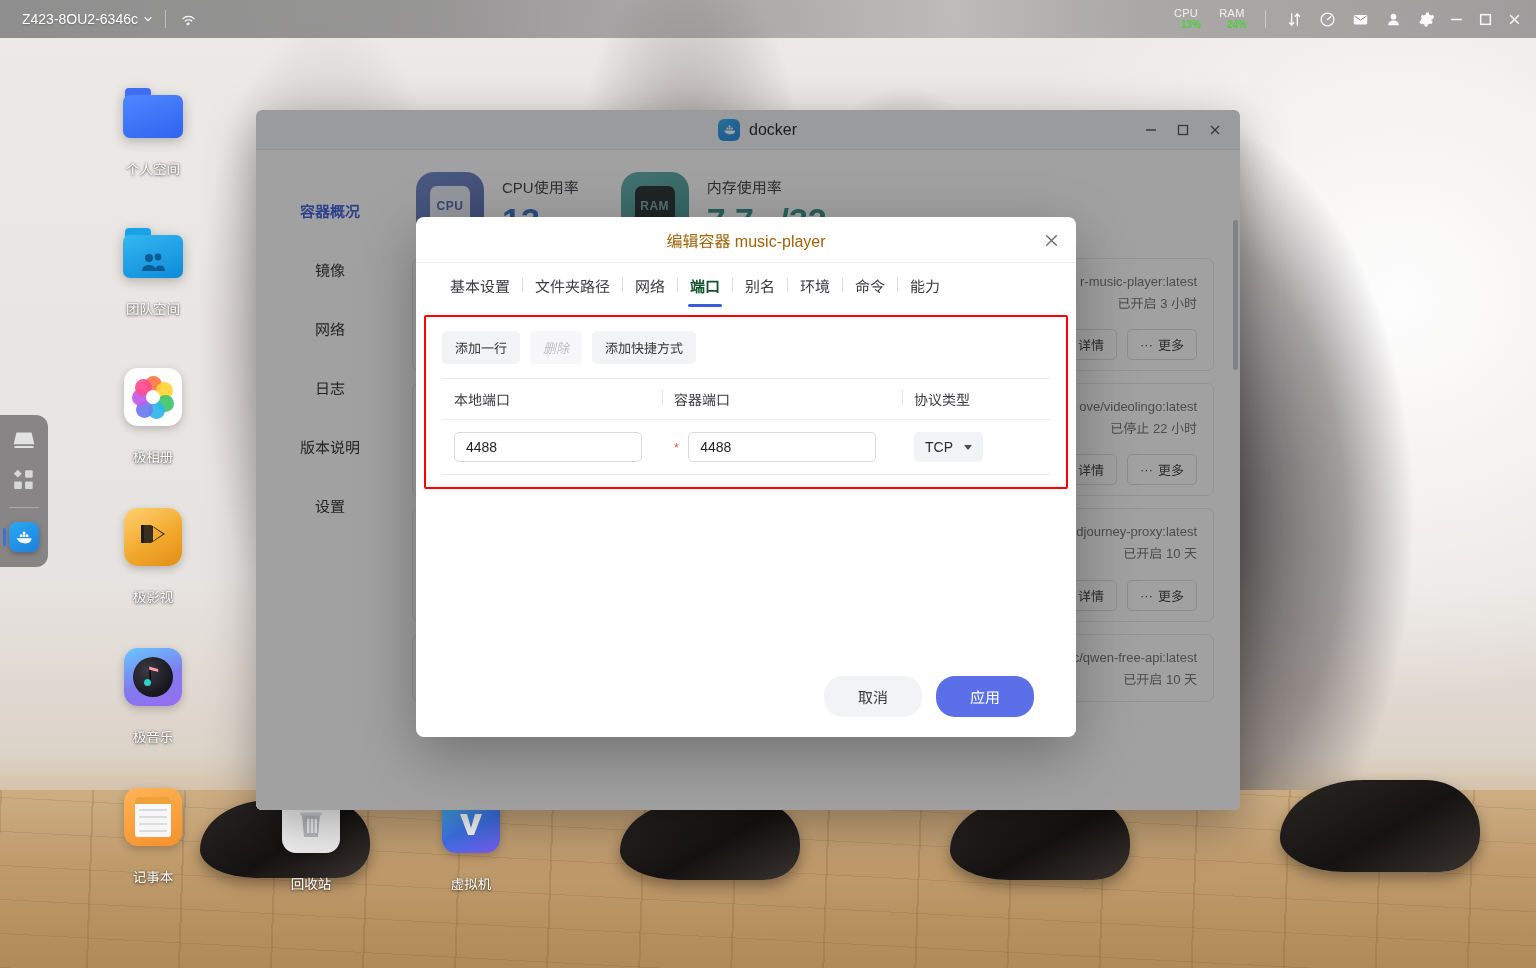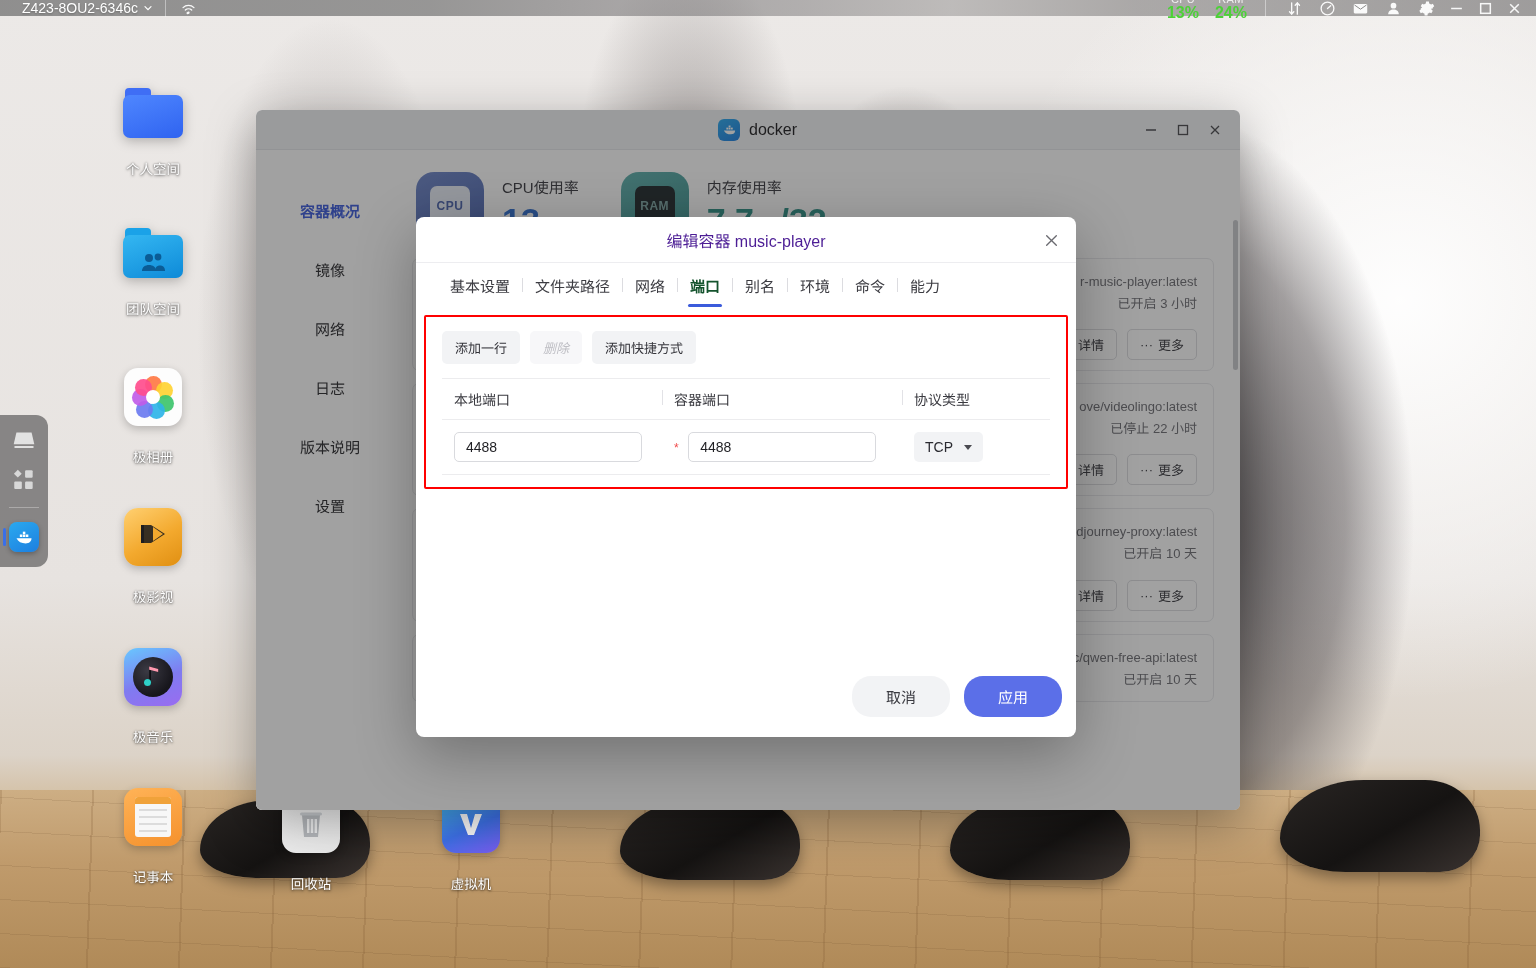--- a/index.html
+++ b/index.html
@@ -34,21 +34,21 @@
   }
   .shoe {
     position: absolute;
     background: linear-gradient(150deg, #2a2624 0%, #151312 55%, #3a3330 100%);
     border-radius: 46% 30% 22% 36% / 70% 60% 44% 40%;
     box-shadow: 0 6px 14px rgba(0,0,0,0.35);
   }
 
   
   #topbar {
-    position: absolute; top: 0; left: 0; width: 1536px; height: 16px;
+    position: absolute; top: 0; left: 0; width: 1536px; height: 38px;
     display: flex; align-items: center;
     color: #fff; font-size: 13px;
     background: linear-gradient(to right,
         rgba(120,120,120,0.80) 0%,
         rgba(118,118,118,0.72) 28%,
         rgba(110,108,110,0.55) 40%,
         rgba(95,93,95,0.42) 52%,
         rgba(120,118,118,0.40) 62%,
         rgba(130,128,128,0.62) 74%,
         rgba(138,136,136,0.80) 100%);
@@ -61,21 +61,21 @@
     text-shadow: 0 1px 2px rgba(0,0,0,0.25);
   }
   .tb-sep { width: 1px; height: 18px; background: rgba(255,255,255,0.42); }
   #wifi-wrap { padding: 0 14px; display: flex; align-items: center; }
   #topbar-spacer { flex: 1; }
   .tb-stat {
     display: flex; flex-direction: column; align-items: center;
     line-height: 1.05; padding: 0 8px; font-size: 11px;
   }
   .tb-stat .lbl { color: #f0f0f0; letter-spacing: .3px; }
-  .tb-stat .val { font-weight: bold; font-size: 16px; }
+  .tb-stat .val { font-weight: bold; font-size: 10px; margin-left: 10px; }
   #tray-icons { display: flex; align-items: center; gap: 16px; padding: 0 14px; }
   #win-ctrls { display: flex; align-items: center; gap: 14px; padding-right: 14px; }
   .tb-ico { width: 17px; height: 17px; display: block; fill: #ffffff; opacity: .95; }
   .wc { width: 15px; height: 15px; display: block; stroke: #fff; stroke-width: 1.4; fill: none; opacity: .92; }
 
   
   #dock {
     position: absolute; left: 0; top: 415px; width: 48px; height: 152px;
     background: rgba(108,106,106,0.78);
     border-radius: 0 12px 12px 0;
@@ -228,21 +228,21 @@
   #modal {
     position: absolute; left: 416px; top: 217px; width: 660px; height: 520px;
     background: #fff; border-radius: 8px;
     box-shadow: 0 18px 60px rgba(0,0,0,0.30);
     z-index: 50; display: flex; flex-direction: column; overflow: hidden;
   }
   #modal-head {
     height: 46px; border-bottom: 1px solid #ededf0;
     display: flex; align-items: center; justify-content: center; position: relative;
   }
-  #modal-title { font-size: 16px; color: #4c1d95; }
+  #modal-title { font-size: 16px; color: #a16207; }
   #modal-close {
     position: absolute; right: 14px; top: 12px; width: 22px; height: 22px;
     display: flex; align-items: center; justify-content: center; cursor: pointer;
   }
   #modal-tabs {
     display: flex; align-items: center; padding: 0 22px; height: 44px;
     font-size: 15px; color: #3c3c42;
   }
   .mt { padding: 0 12px; position: relative; cursor: pointer; }
   .mt.active { color: #14532d; font-weight: bold; }
@@ -282,21 +282,21 @@
   .req-star { color: #f04b4b; font-size: 12px; margin-right: 5px; vertical-align: middle; }
   .sel-wrap {
     display: inline-flex; align-items: center; gap: 11px;
     background: #f2f3f5; border-radius: 5px; padding: 7px 11px;
     font-size: 14px; color: #2a2a30; cursor: pointer;
   }
   .caret { width: 0; height: 0; border-left: 4.5px solid transparent; border-right: 4.5px solid transparent; border-top: 5px solid #4a4a50; }
 
   #modal-foot {
     margin-top: auto; display: flex; justify-content: flex-end; gap: 14px;
-    padding: 0 14px 20px 26px;
+    padding: 0 42px 20px 26px;
   }
   .mf-btn {
     border: none; border-radius: 19px; padding: 10px 34px;
     font-size: 15px; cursor: pointer; font-family: inherit;
   }
   .mf-cancel { background: #f2f3f5; color: #3a3a40; }
   .mf-apply { background: #5b6fe8; color: #fff; }
 
   #scroll-track {
     position: absolute; right: 2px; top: 70px; width: 5px; height: 560px;

